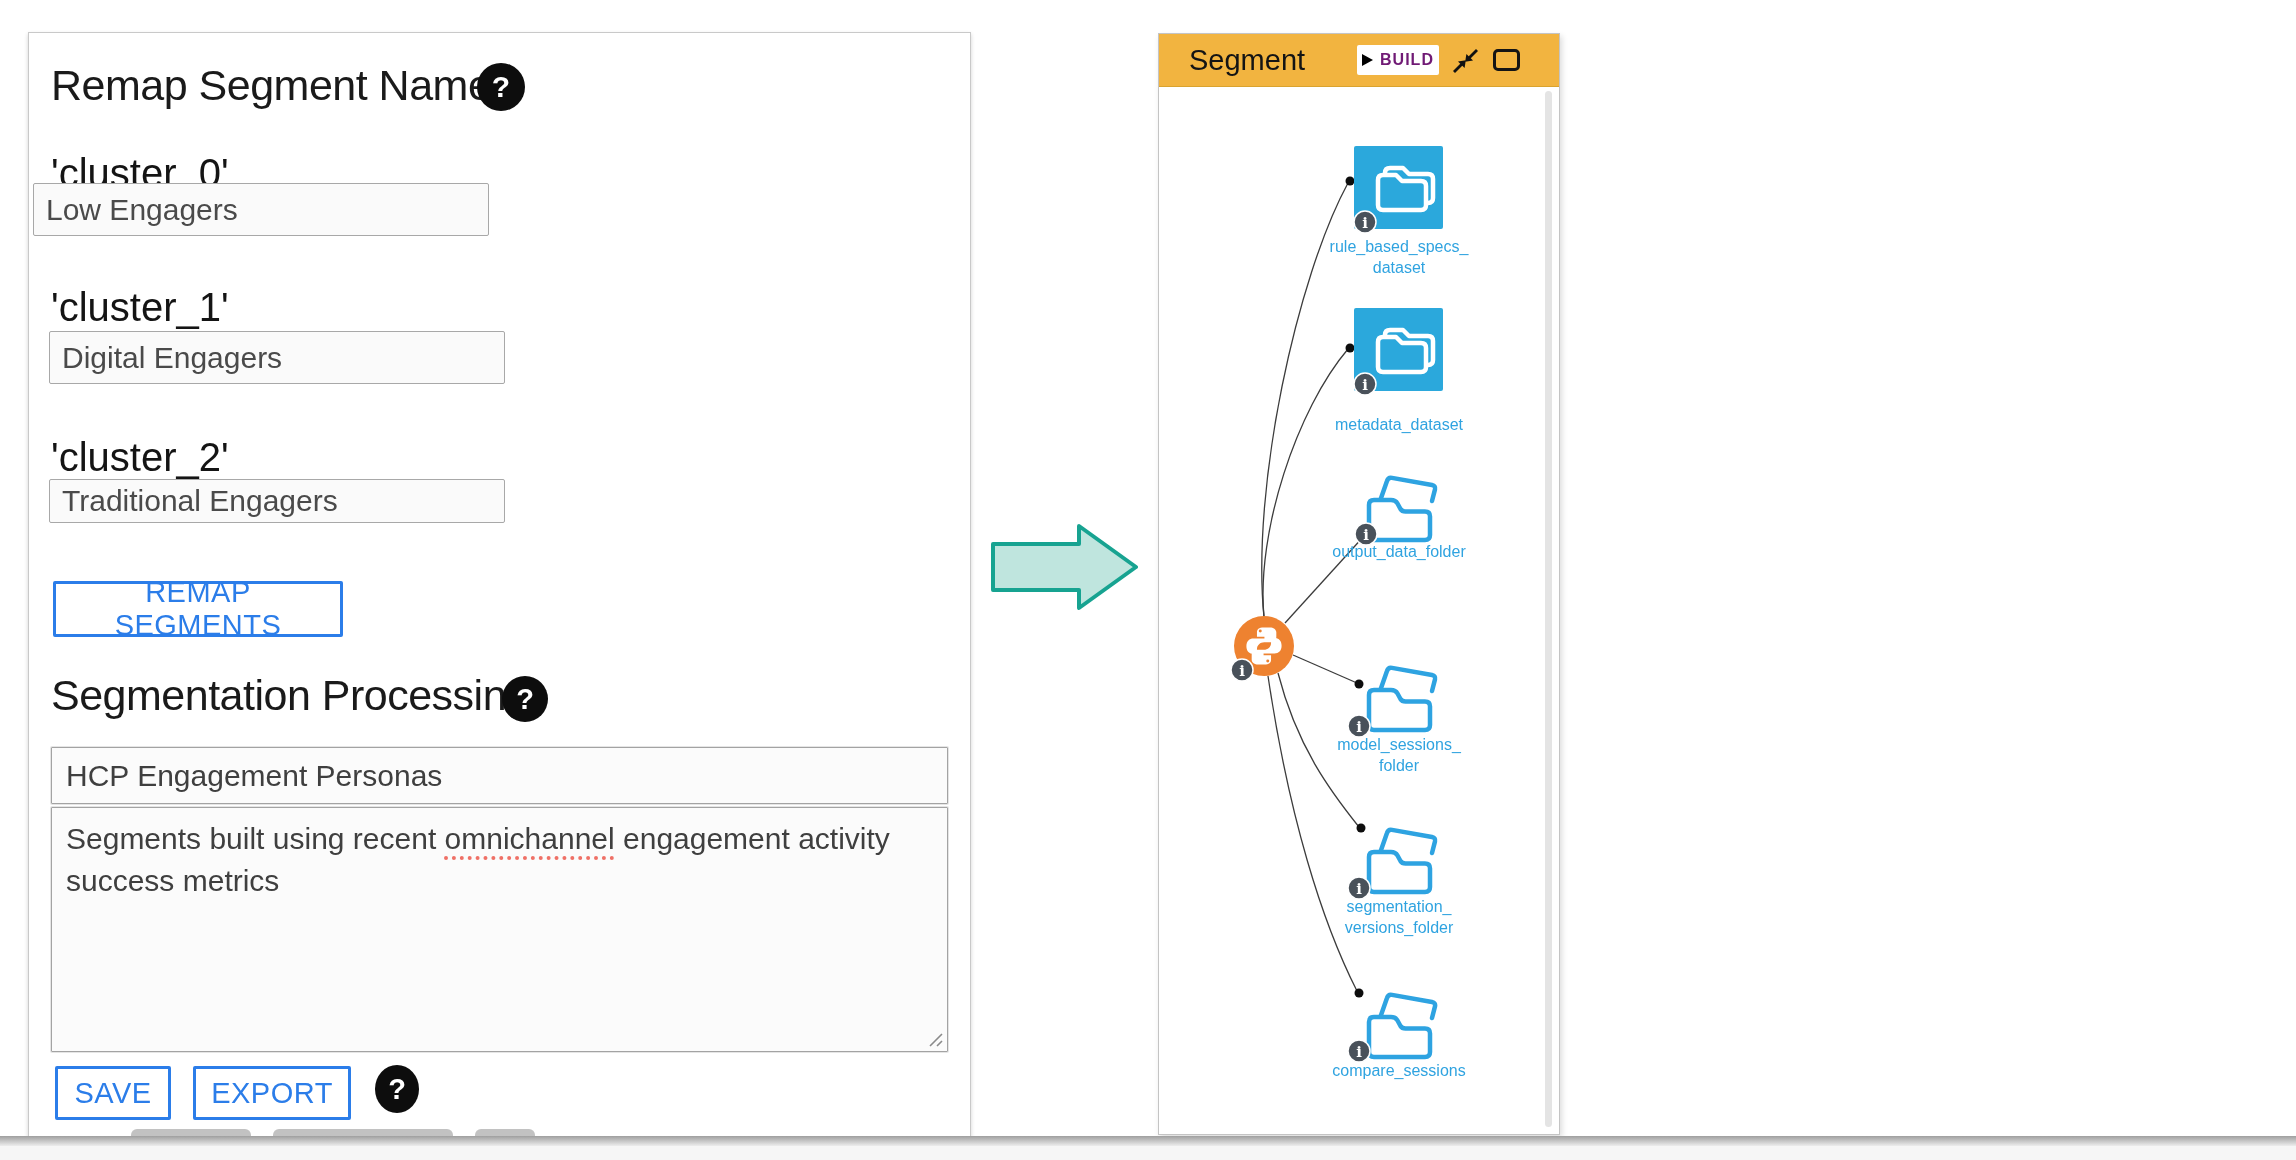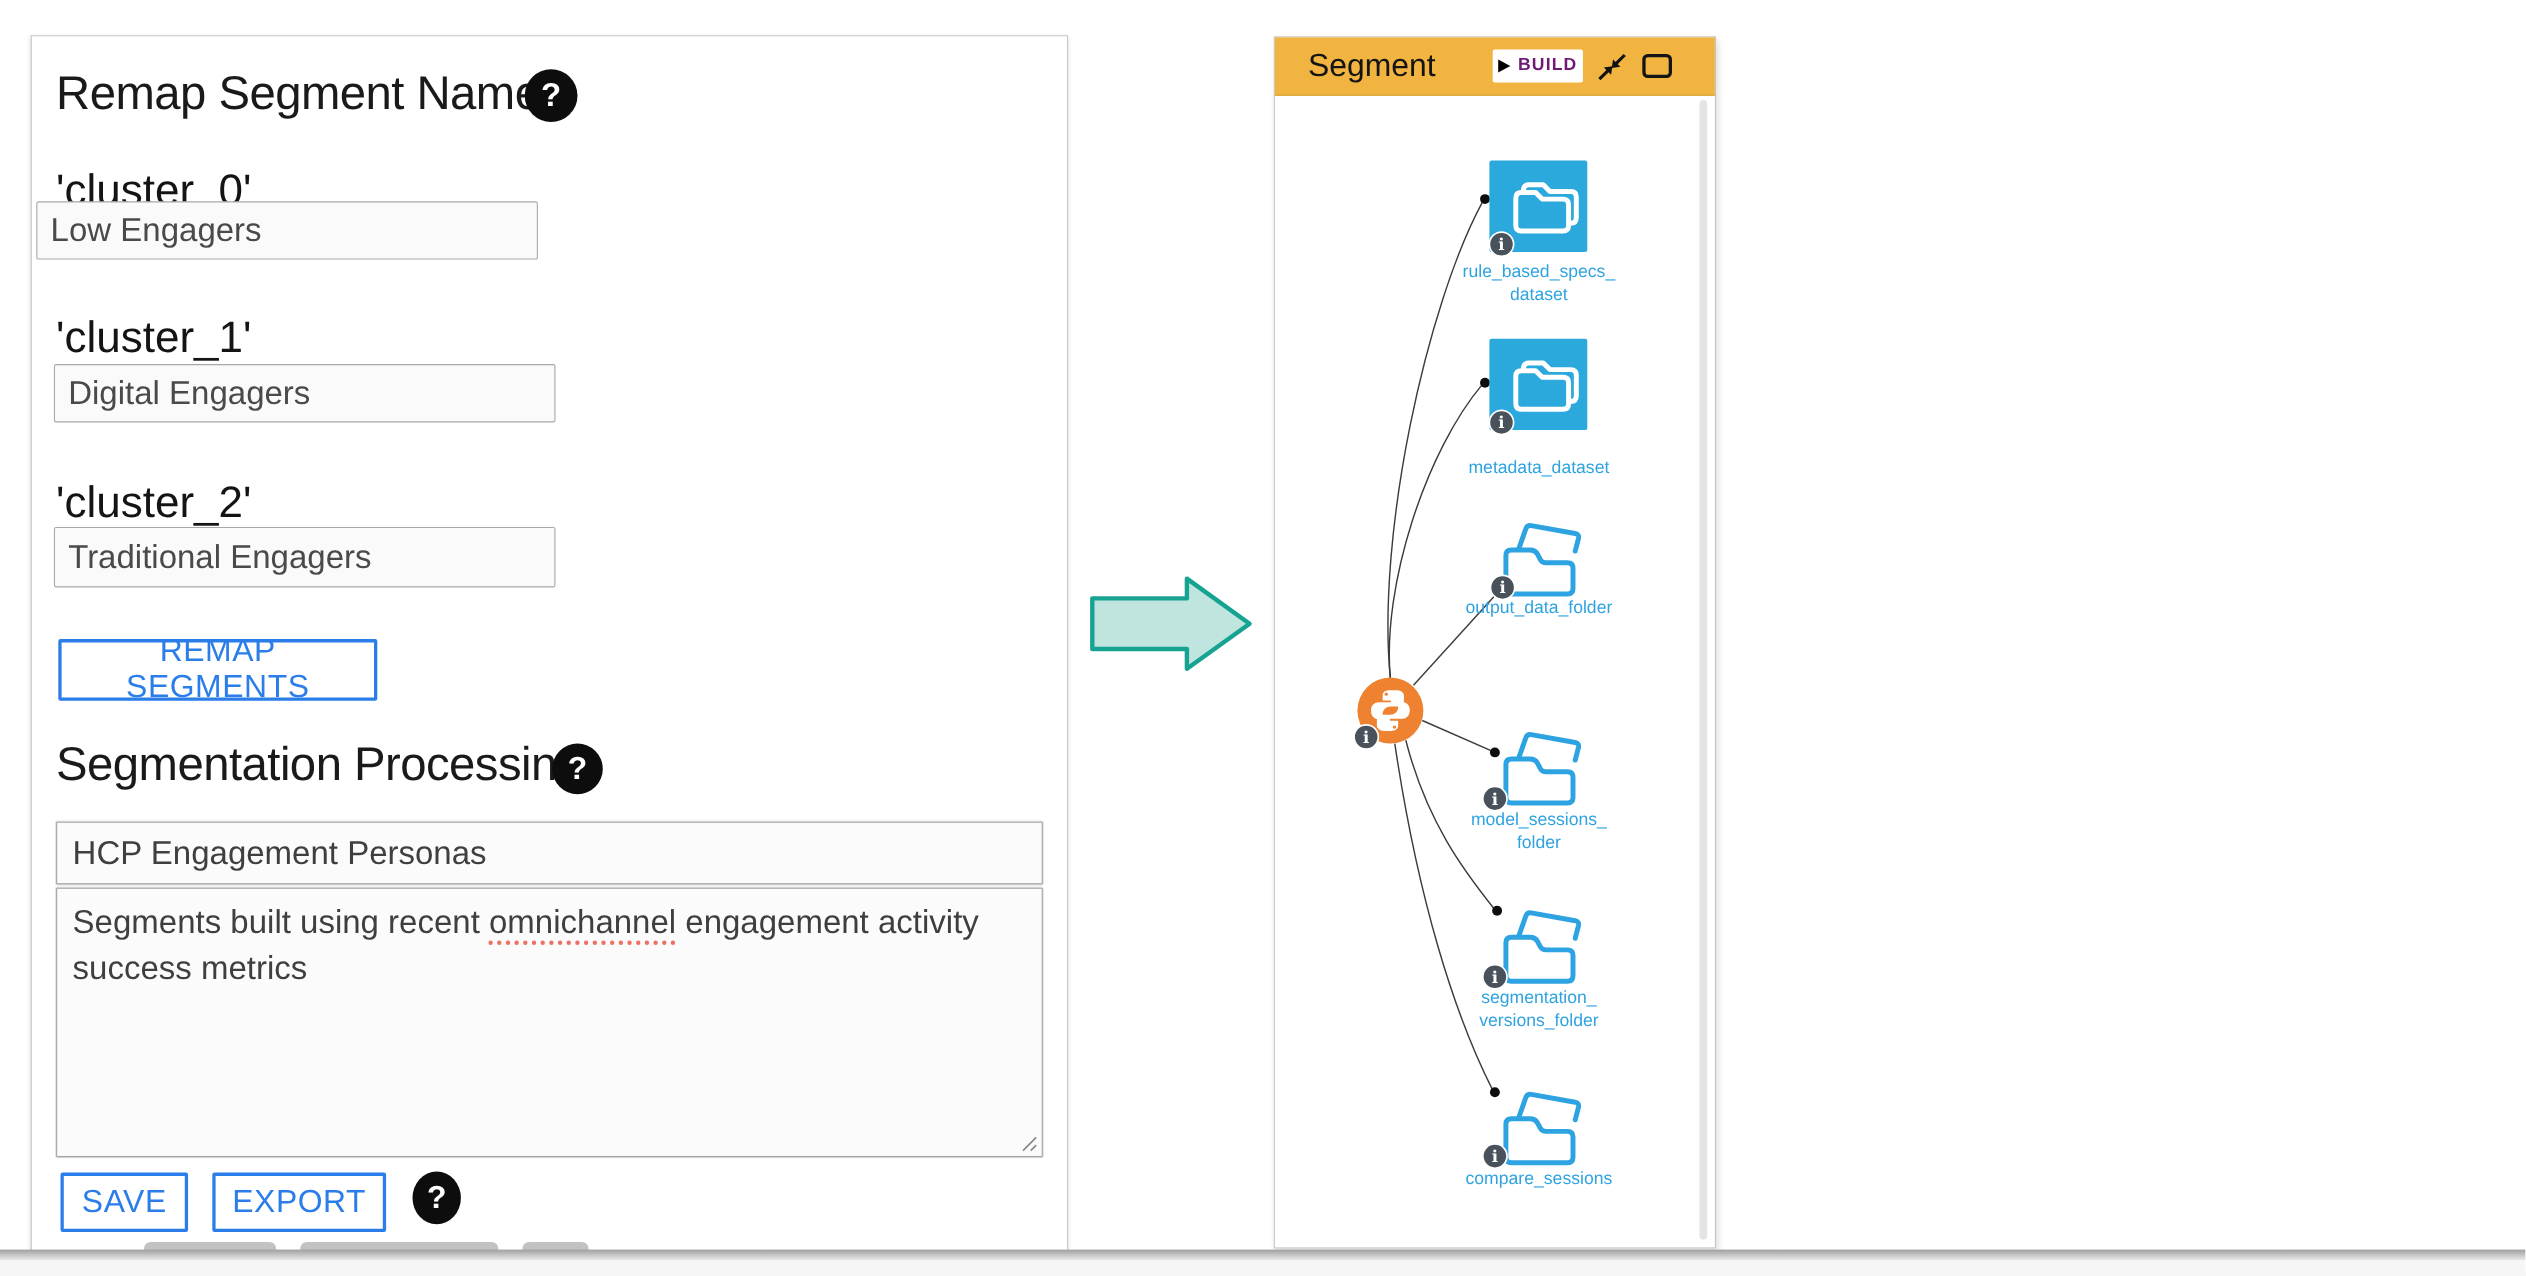--- a/index.html
+++ b/index.html
@@ -66,21 +66,21 @@
   <div class="lp-abs section-title" style="left:22px;top:28px;">Remap Segment Names</div>
   <div class="help-circle" style="left:448px;top:30px;width:48px;height:48px;font-size:30px;">?</div>
 
   <div class="lp-abs cluster-label" style="left:22px;top:102px;margin-top:16px;">'cluster_0'</div>
   <input class="text-input" style="left: 4px; top: 150px; width: 456px; height: 53px;" value="Low Engagers">
 
   <div class="lp-abs cluster-label" style="left:22px;top:252px;">'cluster_1'</div>
   <input class="text-input" style="left: 20px; top: 298px; width: 456px; height: 53px;" value="Digital Engagers">
 
   <div class="lp-abs cluster-label" style="left:22px;top:402px;">'cluster_2'</div>
-  <input class="text-input" style="left: 20px; top: 446px; width: 456px; height: 55px;" value="Traditional Engagers">
+  <input class="text-input" style="left: 20px; top: 446px; width: 456px; height: 44px;" value="Traditional Engagers">
 
   <button class="outline-btn" style="left:24px;top:548px;width:290px;height:56px;">REMAP SEGMENTS</button>
 
   <div class="lp-abs section-title" style="left:22px;top:638px;">Segmentation Processing</div>
   <div class="help-circle" style="left:473px;top:643px;width:46px;height:46px;font-size:29px;">?</div>
 
   <input class="big-input" style="left: 22px; top: 714px; width: 897px; height: 57px; padding: 0px 14px;" value="HCP Engagement Personas">
 
   <div class="big-input desc-box" style="left:22px;top:774px;width:897px;height:245px;">
     <span>Segments built using recent </span><span class="squiggle">omnichannel</span><span> engagement activity success metrics</span>

